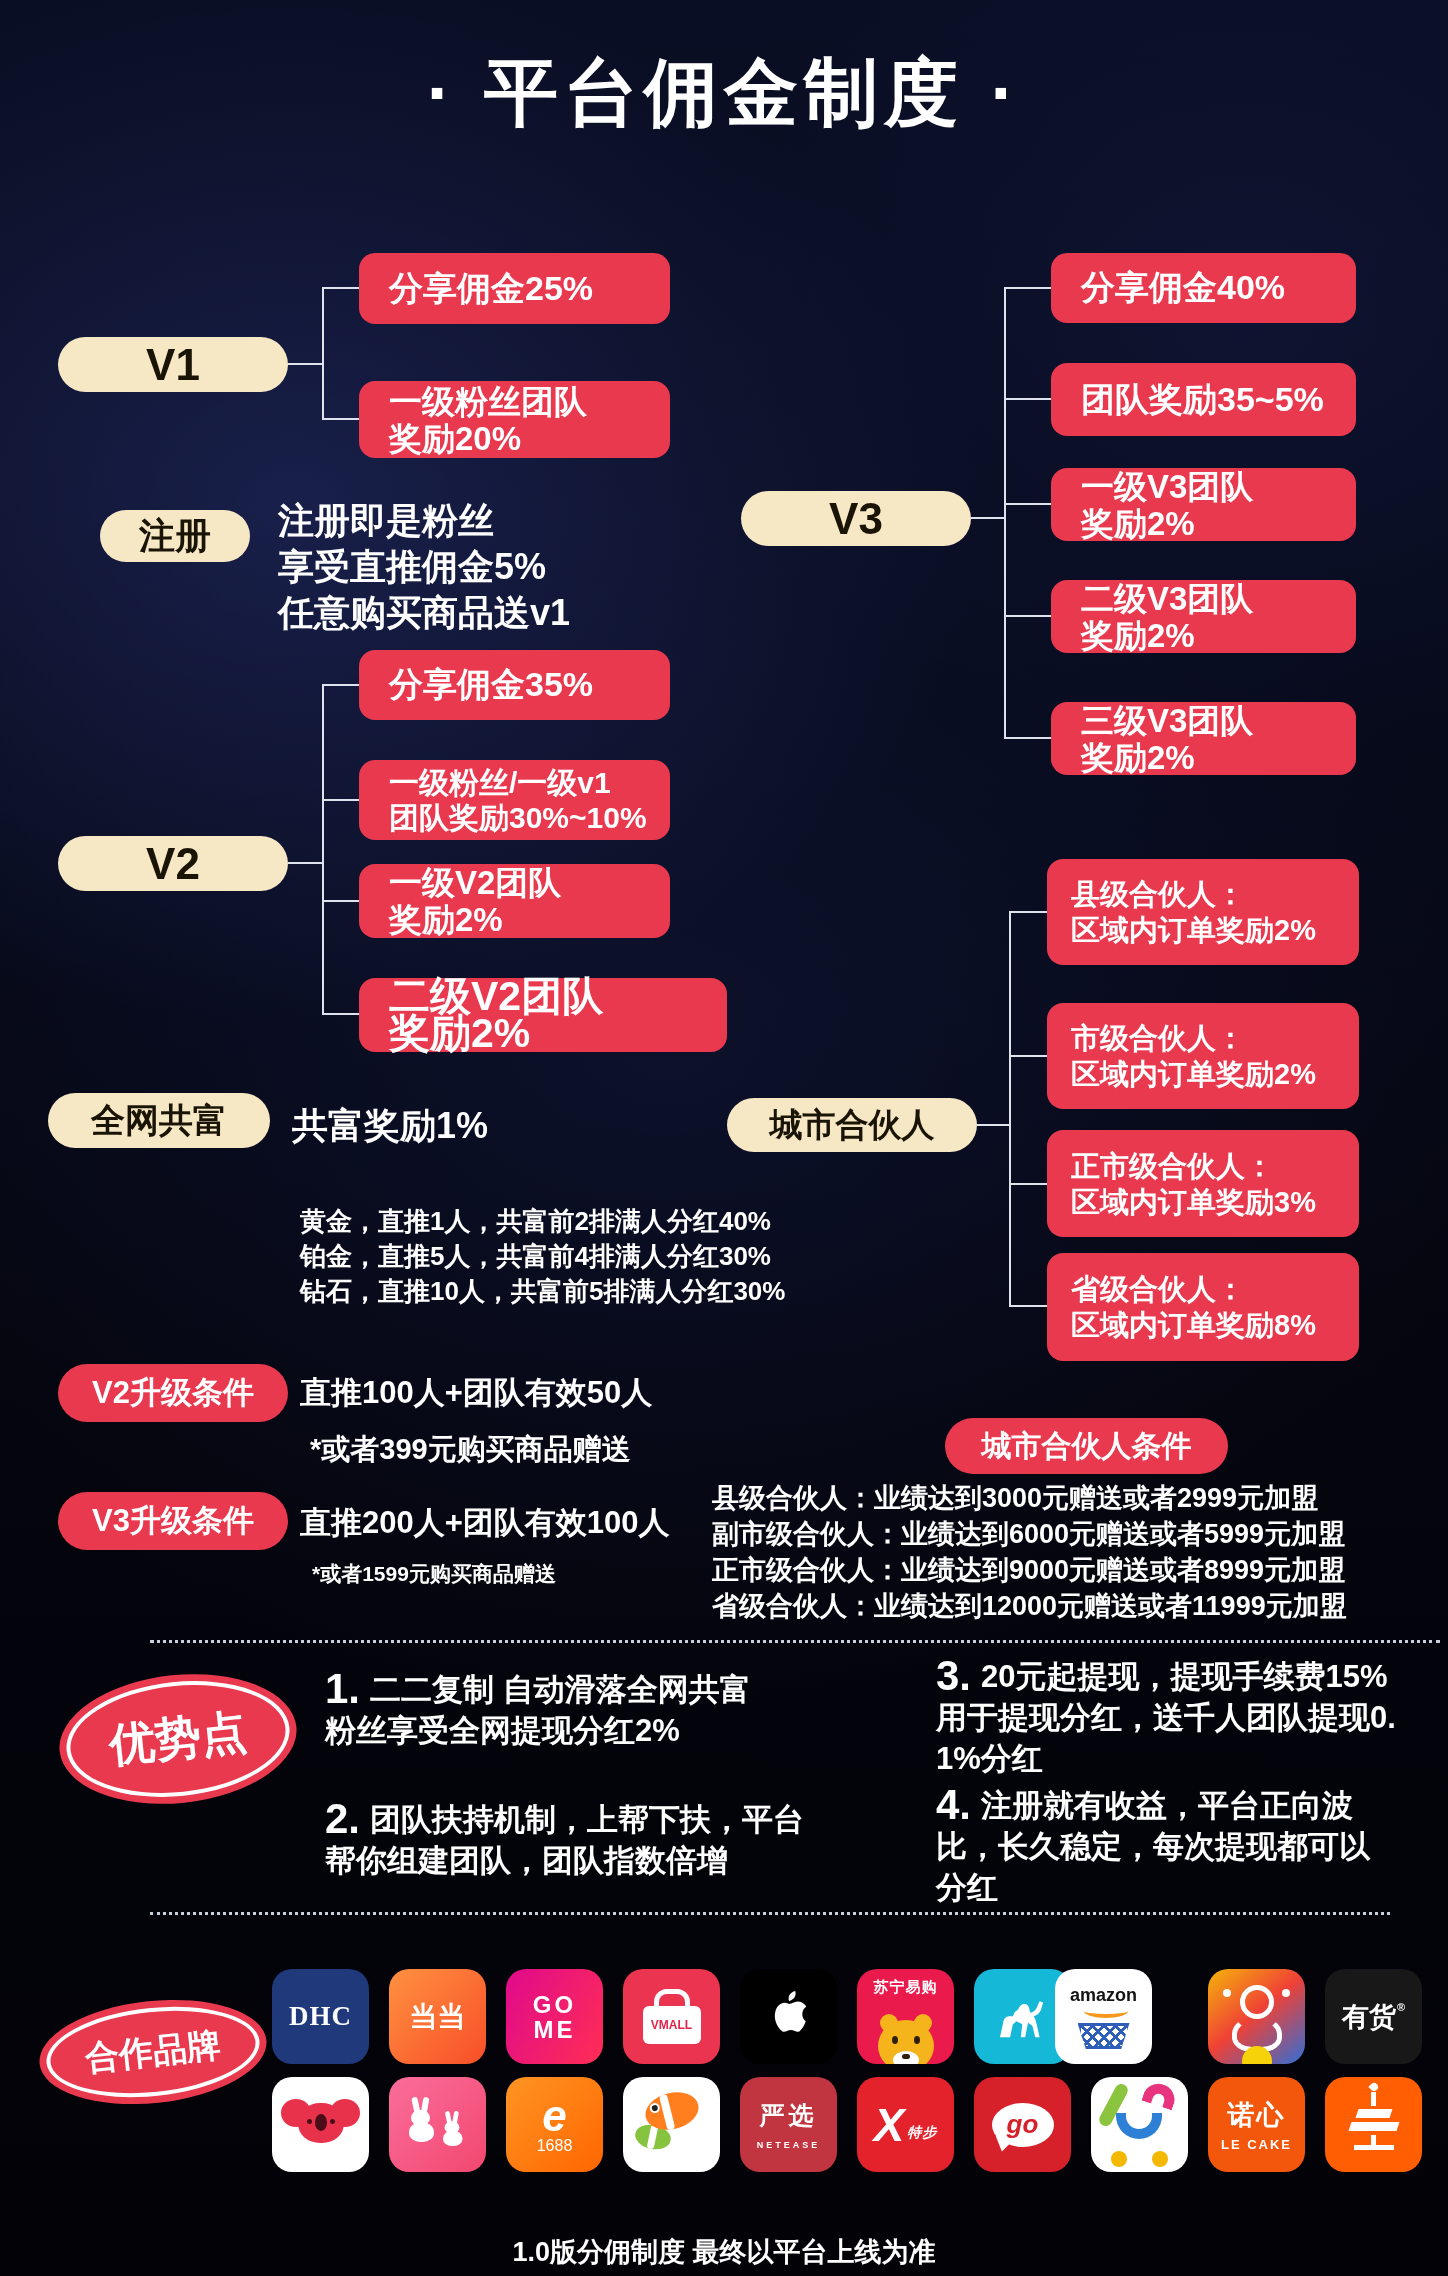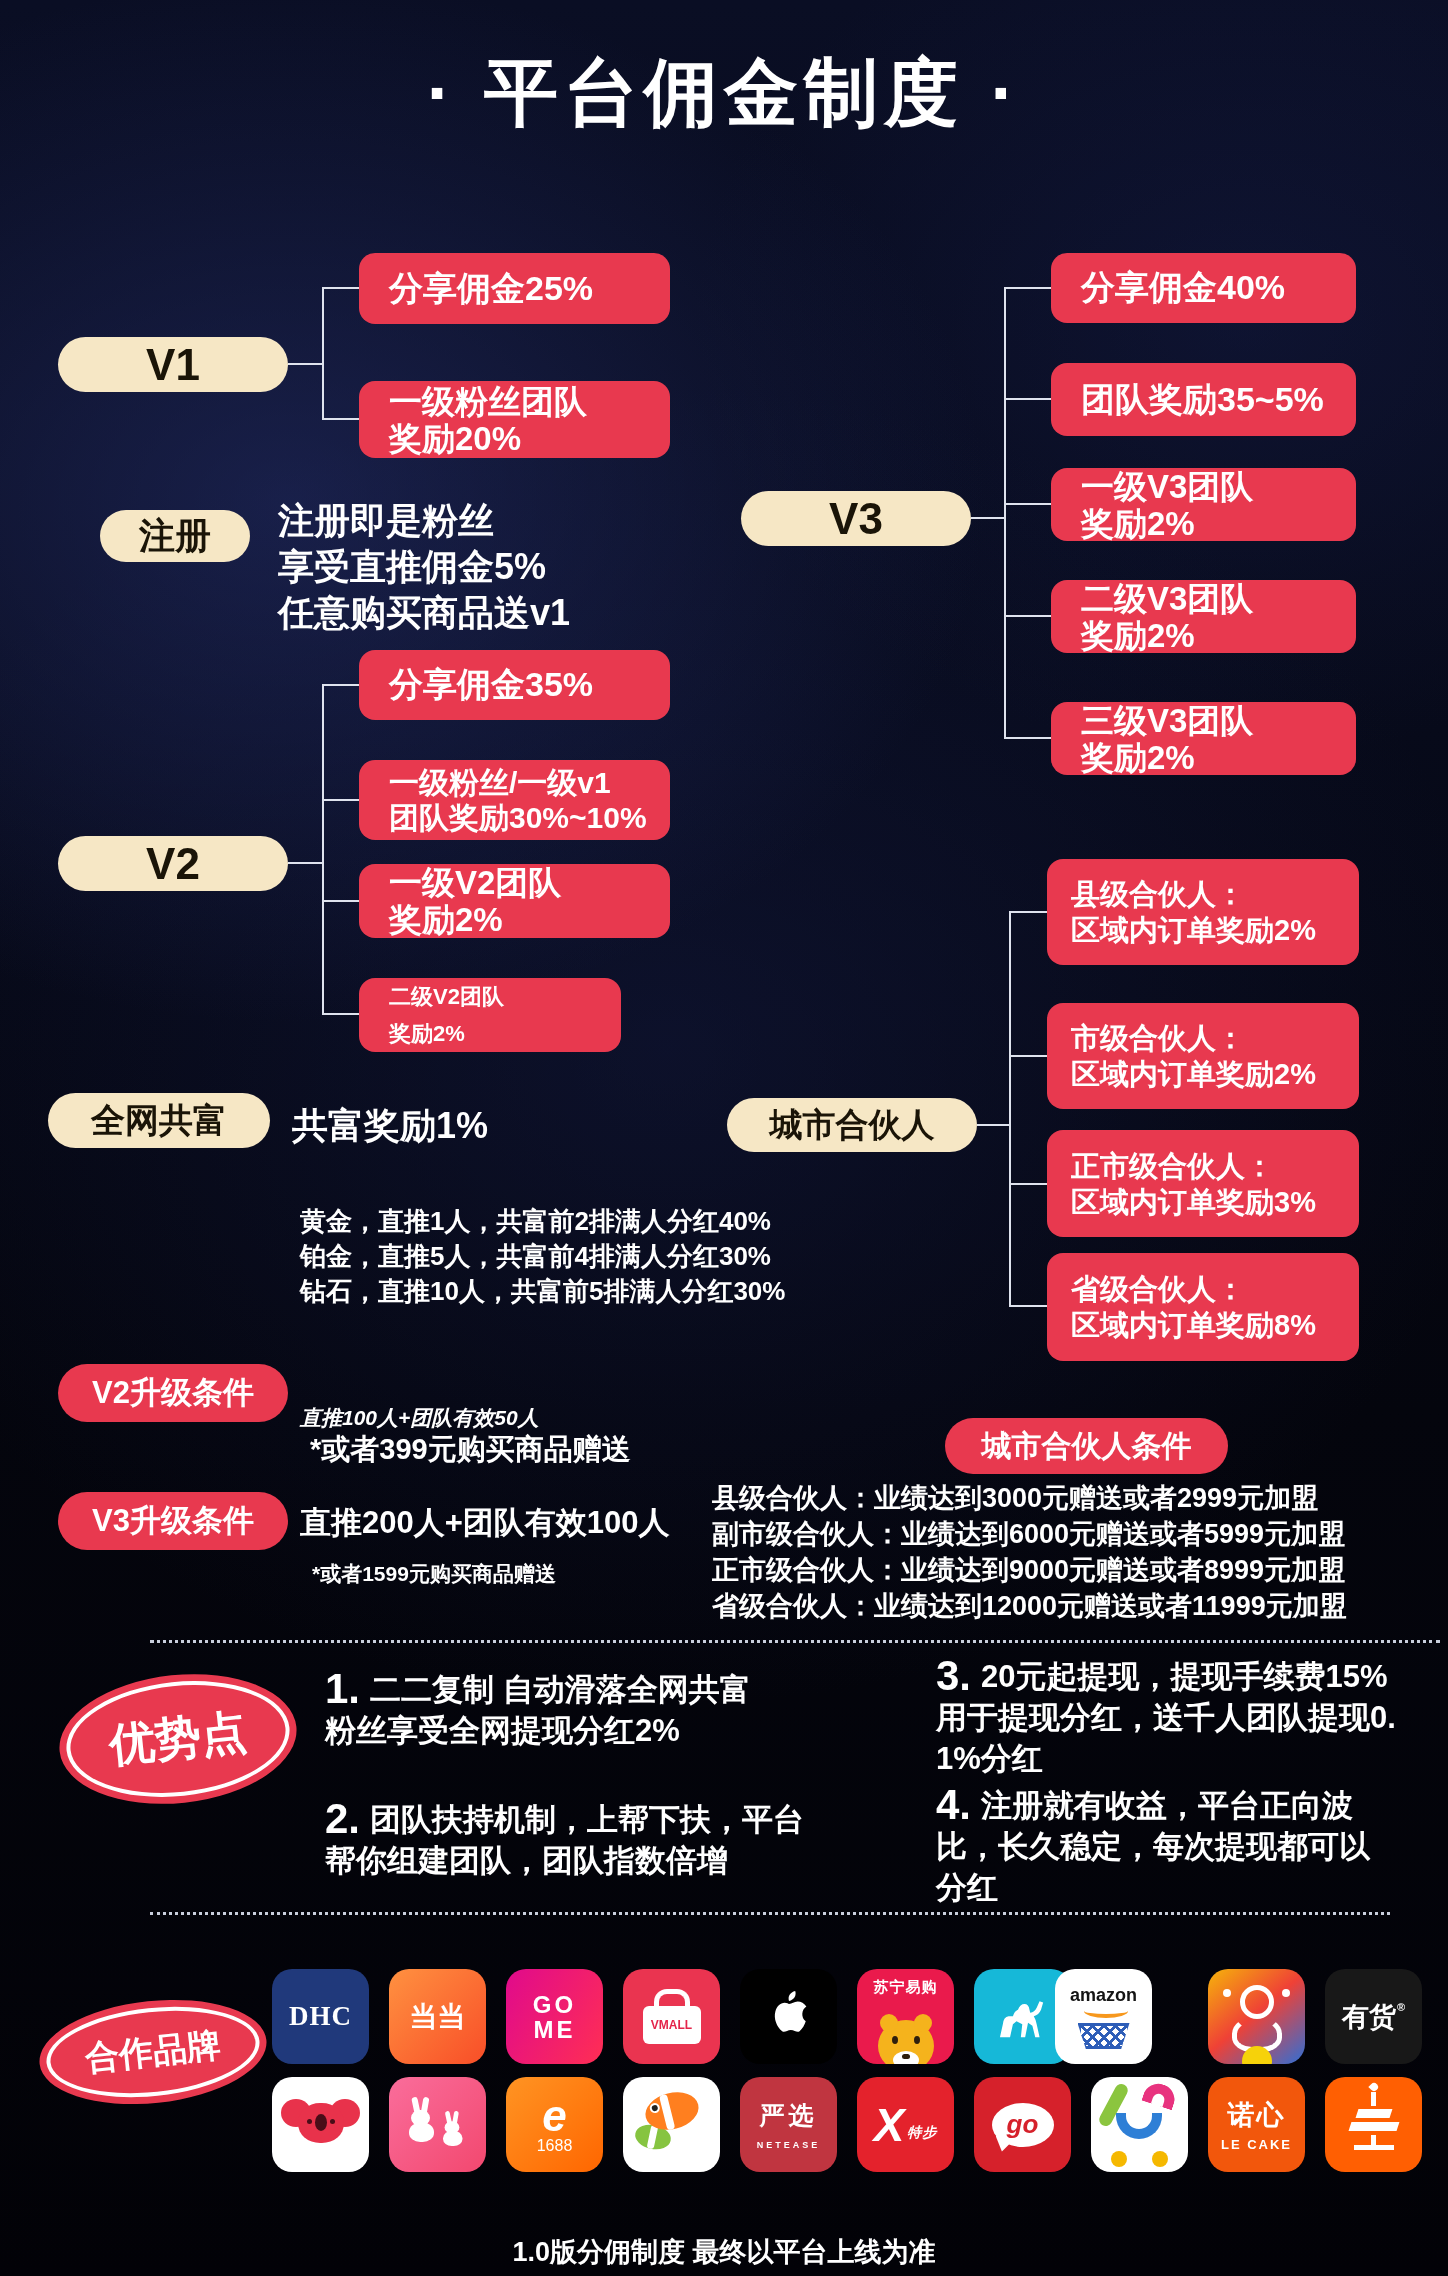--- a/index.html
+++ b/index.html
@@ -188,21 +188,21 @@
     <span>分享佣金35%</span>
   </div>
   <div class="rbox" style="left:359px;top:760px;width:311px;height:80px;font-size:30px;line-height:35px;">
     <span>一级粉丝/一级v1</span>
     <span>团队奖励30%~10%</span>
   </div>
   <div class="rbox" style="left:359px;top:864px;width:311px;height:74px;font-size:33px;line-height:37px;">
     <span>一级V2团队</span>
     <span>奖励2%</span>
   </div>
-  <div class="rbox" style="left:359px;top:978px;width:262px;height:74px;font-size:22px;line-height:37px;">
+  <div class="rbox" style="left:359px;top:978px;width:368px;height:74px;font-size:41px;line-height:37px;">
     <span>二级V2团队</span>
     <span>奖励2%</span>
   </div>
 
   <div class="badge" style="left:48px;top:1093px;width:222px;height:55px;font-size:34px;">全网共富</div>
   <div class="wt" style="left:292px;top:1102px;font-size:36px;">共富奖励1%</div>
 
   <div class="wt" style="left:300px;top:1204px;font-size:26px;line-height:35px;">
     <div>黄金，直推1人，共富前2排满人分红40%</div>
     <div>铂金，直推5人，共富前4排满人分红30%</div>
@@ -227,21 +227,21 @@
   <div class="rbox" style="left:1047px;top:1130px;width:312px;height:107px;font-size:29px;line-height:36px;padding-left:24px;">
     <span>正市级合伙人：</span>
     <span>区域内订单奖励3%</span>
   </div>
   <div class="rbox" style="left:1047px;top:1253px;width:312px;height:108px;font-size:29px;line-height:36px;padding-left:24px;">
     <span>省级合伙人：</span>
     <span>区域内订单奖励8%</span>
   </div>
 
   <div class="pill" style="left:58px;top:1364px;width:230px;height:58px;font-size:31px;">V2升级条件</div>
-  <div class="wt" style="left:300px;top:1404px;font-size:21px;font-style:italic;">直推100人+团队有效50人</div>
+  <div class="wt" style="left:300px;top:1372px;font-size:31px;">直推100人+团队有效50人</div>
   <div class="wt" style="left:310px;top:1430px;font-size:29px;">*或者399元购买商品赠送</div>
 
   <div class="pill" style="left:58px;top:1492px;width:230px;height:58px;font-size:31px;">V3升级条件</div>
   <div class="wt" style="left:300px;top:1502px;font-size:31px;">直推200人+团队有效100人</div>
   <div class="wt" style="left:312px;top:1560px;font-size:21px;">*或者1599元购买商品赠送</div>
 
   <div class="pill" style="left:945px;top:1418px;width:283px;height:56px;font-size:30px;">城市合伙人条件</div>
   <div class="wt" style="left:712px;top:1480px;font-size:27px;line-height:36px;font-weight:800;">
     <div>县级合伙人：业绩达到3000元赠送或者2999元加盟</div>
     <div>副市级合伙人：业绩达到6000元赠送或者5999元加盟</div>

